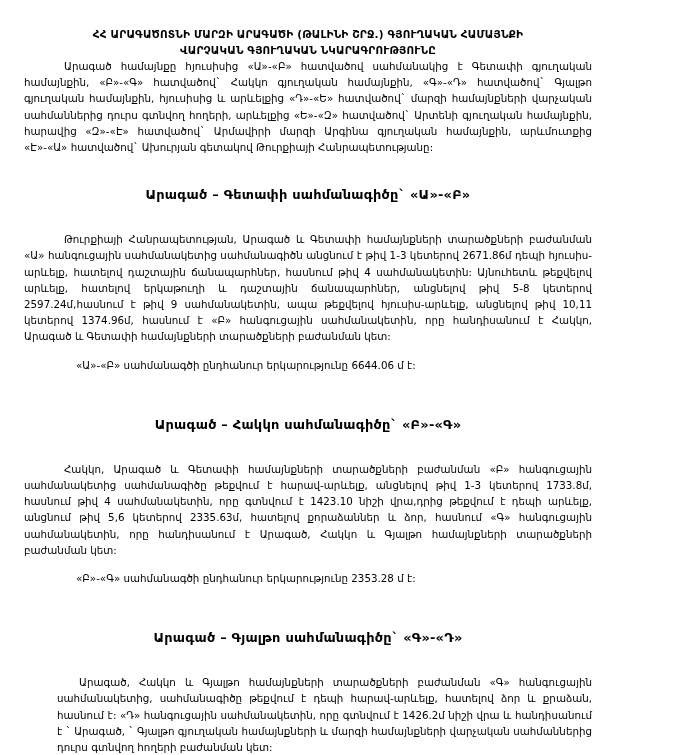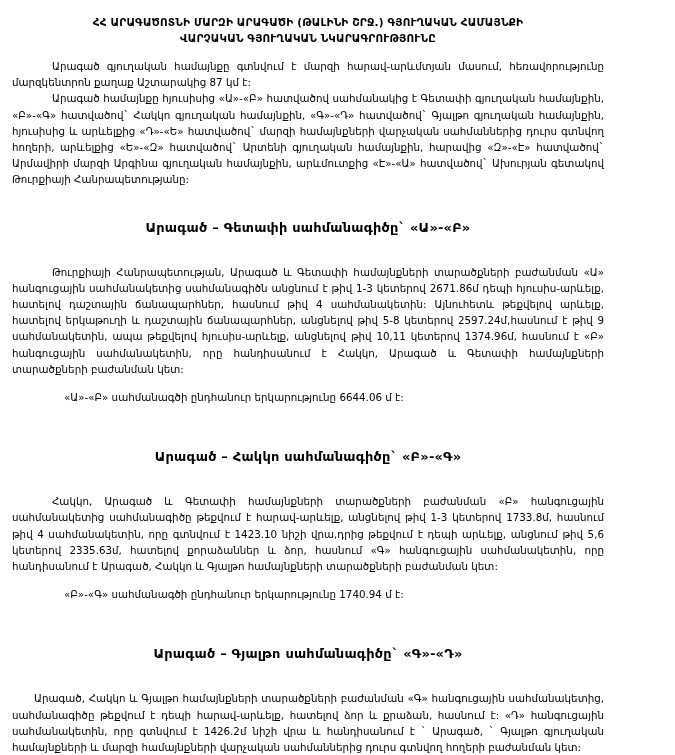--- a/index.html
+++ b/index.html
@@ -12,21 +12,21 @@
     height: 755px;
     font-family: "DejaVu Sans", "Liberation Sans", sans-serif;
     color: #000000;
     overflow: hidden;
   }
   .page {
     width: 616px;
     height: 755px;
     position: relative;
     box-sizing: border-box;
-    padding: 0;
+    padding: 12px;
   }
   .doc-title {
     text-align: center;
     font-size: 10.5px;
     font-weight: bold;
     letter-spacing: 0.15px;
     line-height: 16px;
     margin: 0;
     padding: 14px 40px 0 40px;
     box-sizing: border-box;
@@ -45,20 +45,21 @@
     text-align: justify;
     text-justify: inter-word;
     text-indent: 40px;
     padding: 0 4px 0 4px;
   }
   p.para.first-block {
     margin-top: 12px;
   }
   p.para.loose {
     text-indent: 22px;
+    margin-left: 33px;
   }
   h2.section-heading {
     text-align: center;
     font-size: 13px;
     font-weight: bold;
     margin: 12px;
     line-height: 18px;
     letter-spacing: 0.2px;
   }
   .sp-before-heading { height: 19px; }
@@ -77,34 +78,33 @@
 
 <div class="page">
 
   <div class="doc-title">
     <span class="t-line">ՀՀ ԱՐԱԳԱԾՈՏՆԻ ՄԱՐԶԻ ԱՐԱԳԱԾԻ (ԹԱԼԻՆԻ ՇՐՋ.) ԳՅՈՒՂԱԿԱՆ ՀԱՄԱՅՆՔԻ</span>
     <span class="t-line">ՎԱՐՉԱԿԱՆ ԳՅՈՒՂԱԿԱՆ ՆԿԱՐԱԳՐՈՒԹՅՈՒՆԸ</span>
   </div>
 
   <div class="body-block">
 
-    <p class="para first-block">Արագած գյուղական համայնքը գտնվում է մարզի հարավ-արևմտյան մասում, հեռավորությունը մարզկենտրոն քաղաք Աշտարակից 87 կմ է:</p>
     <p class="para">Արագած համայնքը հյուսիսից «Ա»-«Բ» հատվածով սահմանակից է Գետափի գյուղական համայնքին, «Բ»-«Գ» հատվածով` Հակկո գյուղական համայնքին, «Գ»-«Դ» հատվածով` Գյալթո գյուղական համայնքին, հյուսիսից և արևելքից «Դ»-«Ե» հատվածով` մարզի համայնքների վարչական սահմաններից դուրս գտնվող հողերի, արևելքից «Ե»-«Զ» հատվածով` Արտենի գյուղական համայնքին, հարավից «Զ»-«Է» հատվածով` Արմավիրի մարզի Արգինա գյուղական համայնքին, արևմուտքից «Է»-«Ա» հատվածով` Ախուրյան գետակով Թուրքիայի Հանրապետությանը:</p>
 
     <div class="sp-before-heading"></div>
     <h2 class="section-heading">Արագած – Գետափի սահմանագիծը` «Ա»-«Բ»</h2>
     <div class="sp-after-heading"></div>
     <p class="para">Թուրքիայի Հանրապետության, Արագած և Գետափի համայնքների տարածքների բաժանման «Ա» հանգուցային սահմանակետից  սահմանագիծն անցնում է թիվ 1-3 կետերով 2671.86մ դեպի հյուսիս-արևելք, հատելով դաշտային ճանապարհներ, հասնում թիվ 4 սահմանակետին: Այնուհետև թեքվելով արևելք, հատելով երկաթուղի և դաշտային ճանապարհներ, անցնելով թիվ 5-8 կետերով 2597.24մ,հասնում է թիվ 9 սահմանակետին, ապա թեքվելով հյուսիս-արևելք, անցնելով  թիվ 10,11 կետերով 1374.96մ,  հասնում է «Բ» հանգուցային  սահմանակետին, որը  հանդիսանում է Հակկո, Արագած և Գետափի համայնքների տարածքների բաժանման կետ:</p>
     <p class="result-line">«Ա»-«Բ» սահմանագծի ընդհանուր երկարությունը 6644.06 մ է:</p>
 
     <div class="sp-before-heading"></div>
     <h2 class="section-heading">Արագած – Հակկո սահմանագիծը`  «Բ»-«Գ»</h2>
     <div class="sp-after-heading"></div>
     <p class="para">Հակկո, Արագած և Գետափի   համայնքների տարածքների բաժանման «Բ» հանգուցային սահմանակետից սահմանագիծը թեքվում է հարավ-արևելք, անցնելով թիվ 1-3 կետերով 1733.8մ, հասնում թիվ 4 սահմանակետին, որը գտնվում է 1423.10 նիշի վրա,դրից թեքվում է դեպի արևելք, անցնում թիվ 5,6 կետերով 2335.63մ, հատելով քորաձաններ և ձոր, հասնում  «Գ» հանգուցային սահմանակետին, որը հանդիսանում է Արագած, Հակկո և Գյալթո համայնքների տարածքների բաժանման կետ:</p>
-    <p class="result-line">«Բ»-«Գ» սահմանագծի ընդհանուր երկարությունը 1740.94 մ է:</p>
+    <p class="result-line">«Բ»-«Գ» սահմանագծի ընդհանուր երկարությունը 2353.28 մ է:</p>
 
     <div class="sp-before-heading"></div>
     <h2 class="section-heading">Արագած – Գյալթո սահմանագիծը`  «Գ»-«Դ»</h2>
     <div class="sp-after-heading"></div>
     <p class="para loose">Արագած, Հակկո և Գյալթո համայնքների տարածքների բաժանման  «Գ» հանգուցային սահմանակետից, սահմանագիծը թեքվում  է դեպի հարավ-արևելք, հատելով ձոր և քրաձան, հասնում է:   «Դ» հանգուցային սահմանակետին, որը գտնվում է 1426.2մ նիշի վրա և հանդիսանում է `  Արագած, ` Գյալթո գյուղական համայնքների և մարզի համայնքների վարչական սահմաններից դուրս գտնվող հողերի  բաժանման կետ:</p>
     <p class="result-line">«Գ»-«Դ» սահմանագծի ընդհանուր երկարությունը 823.86 մ է:</p>
 
   </div>
 </div>
 

